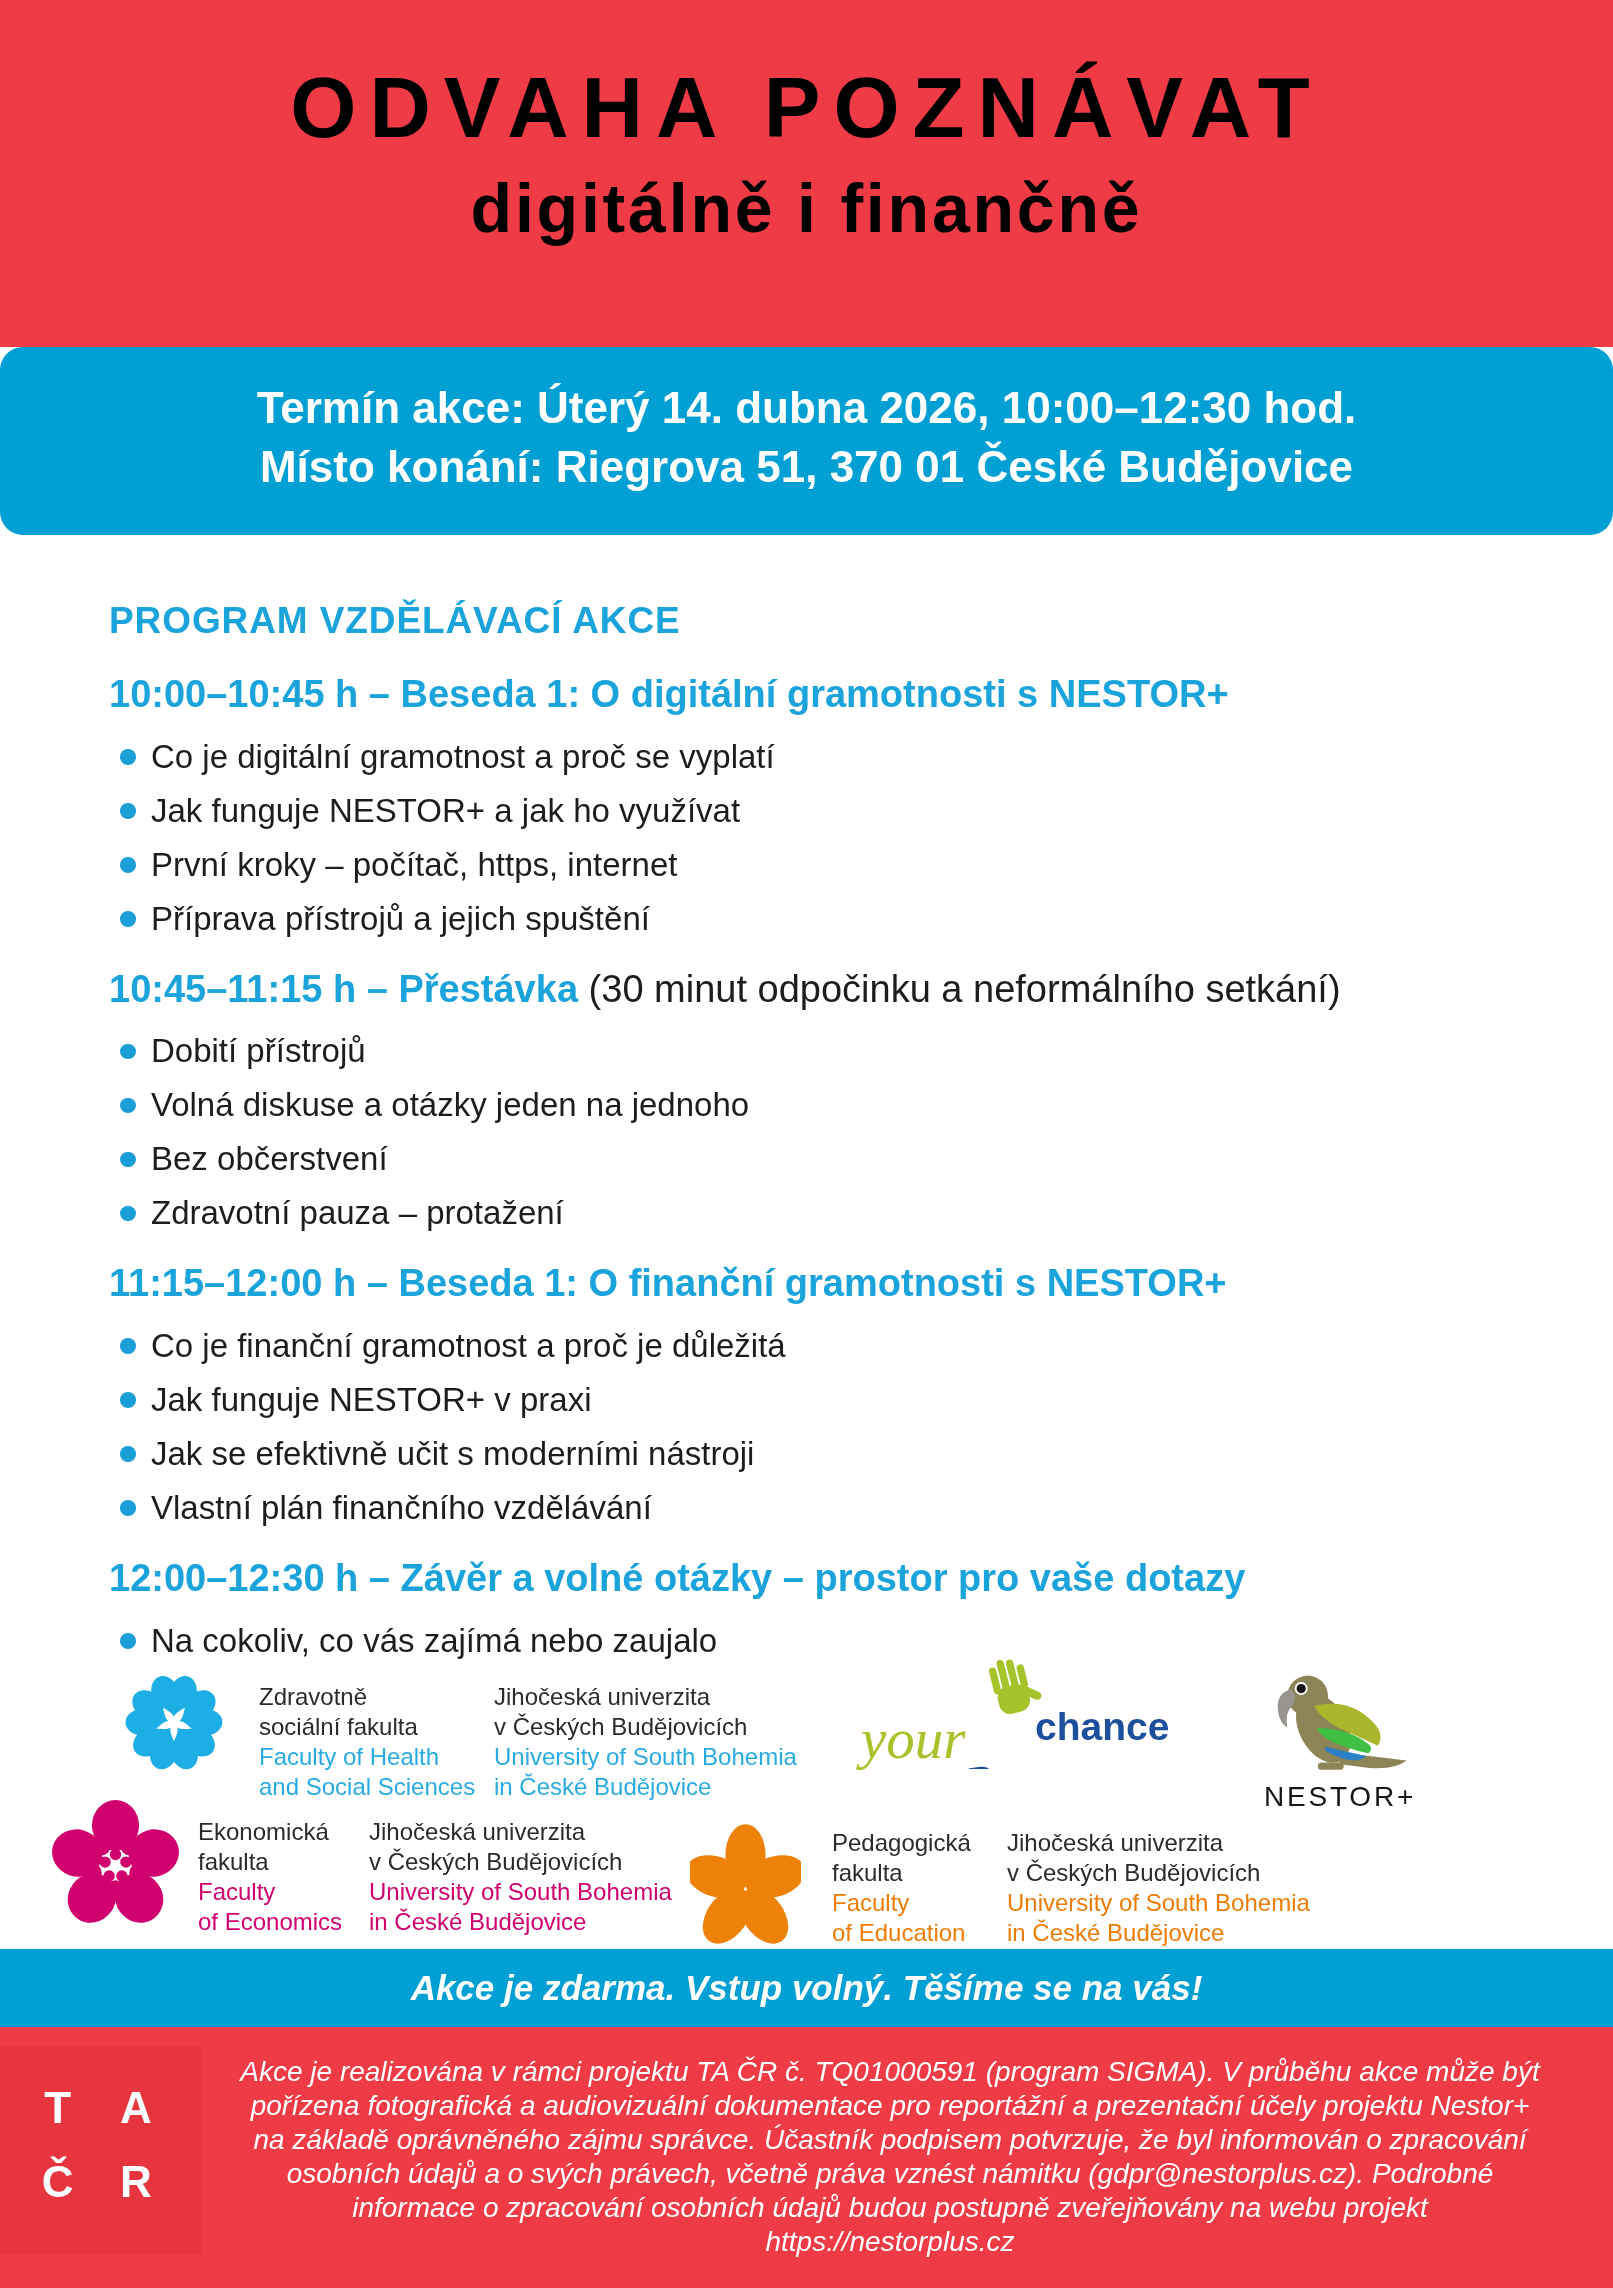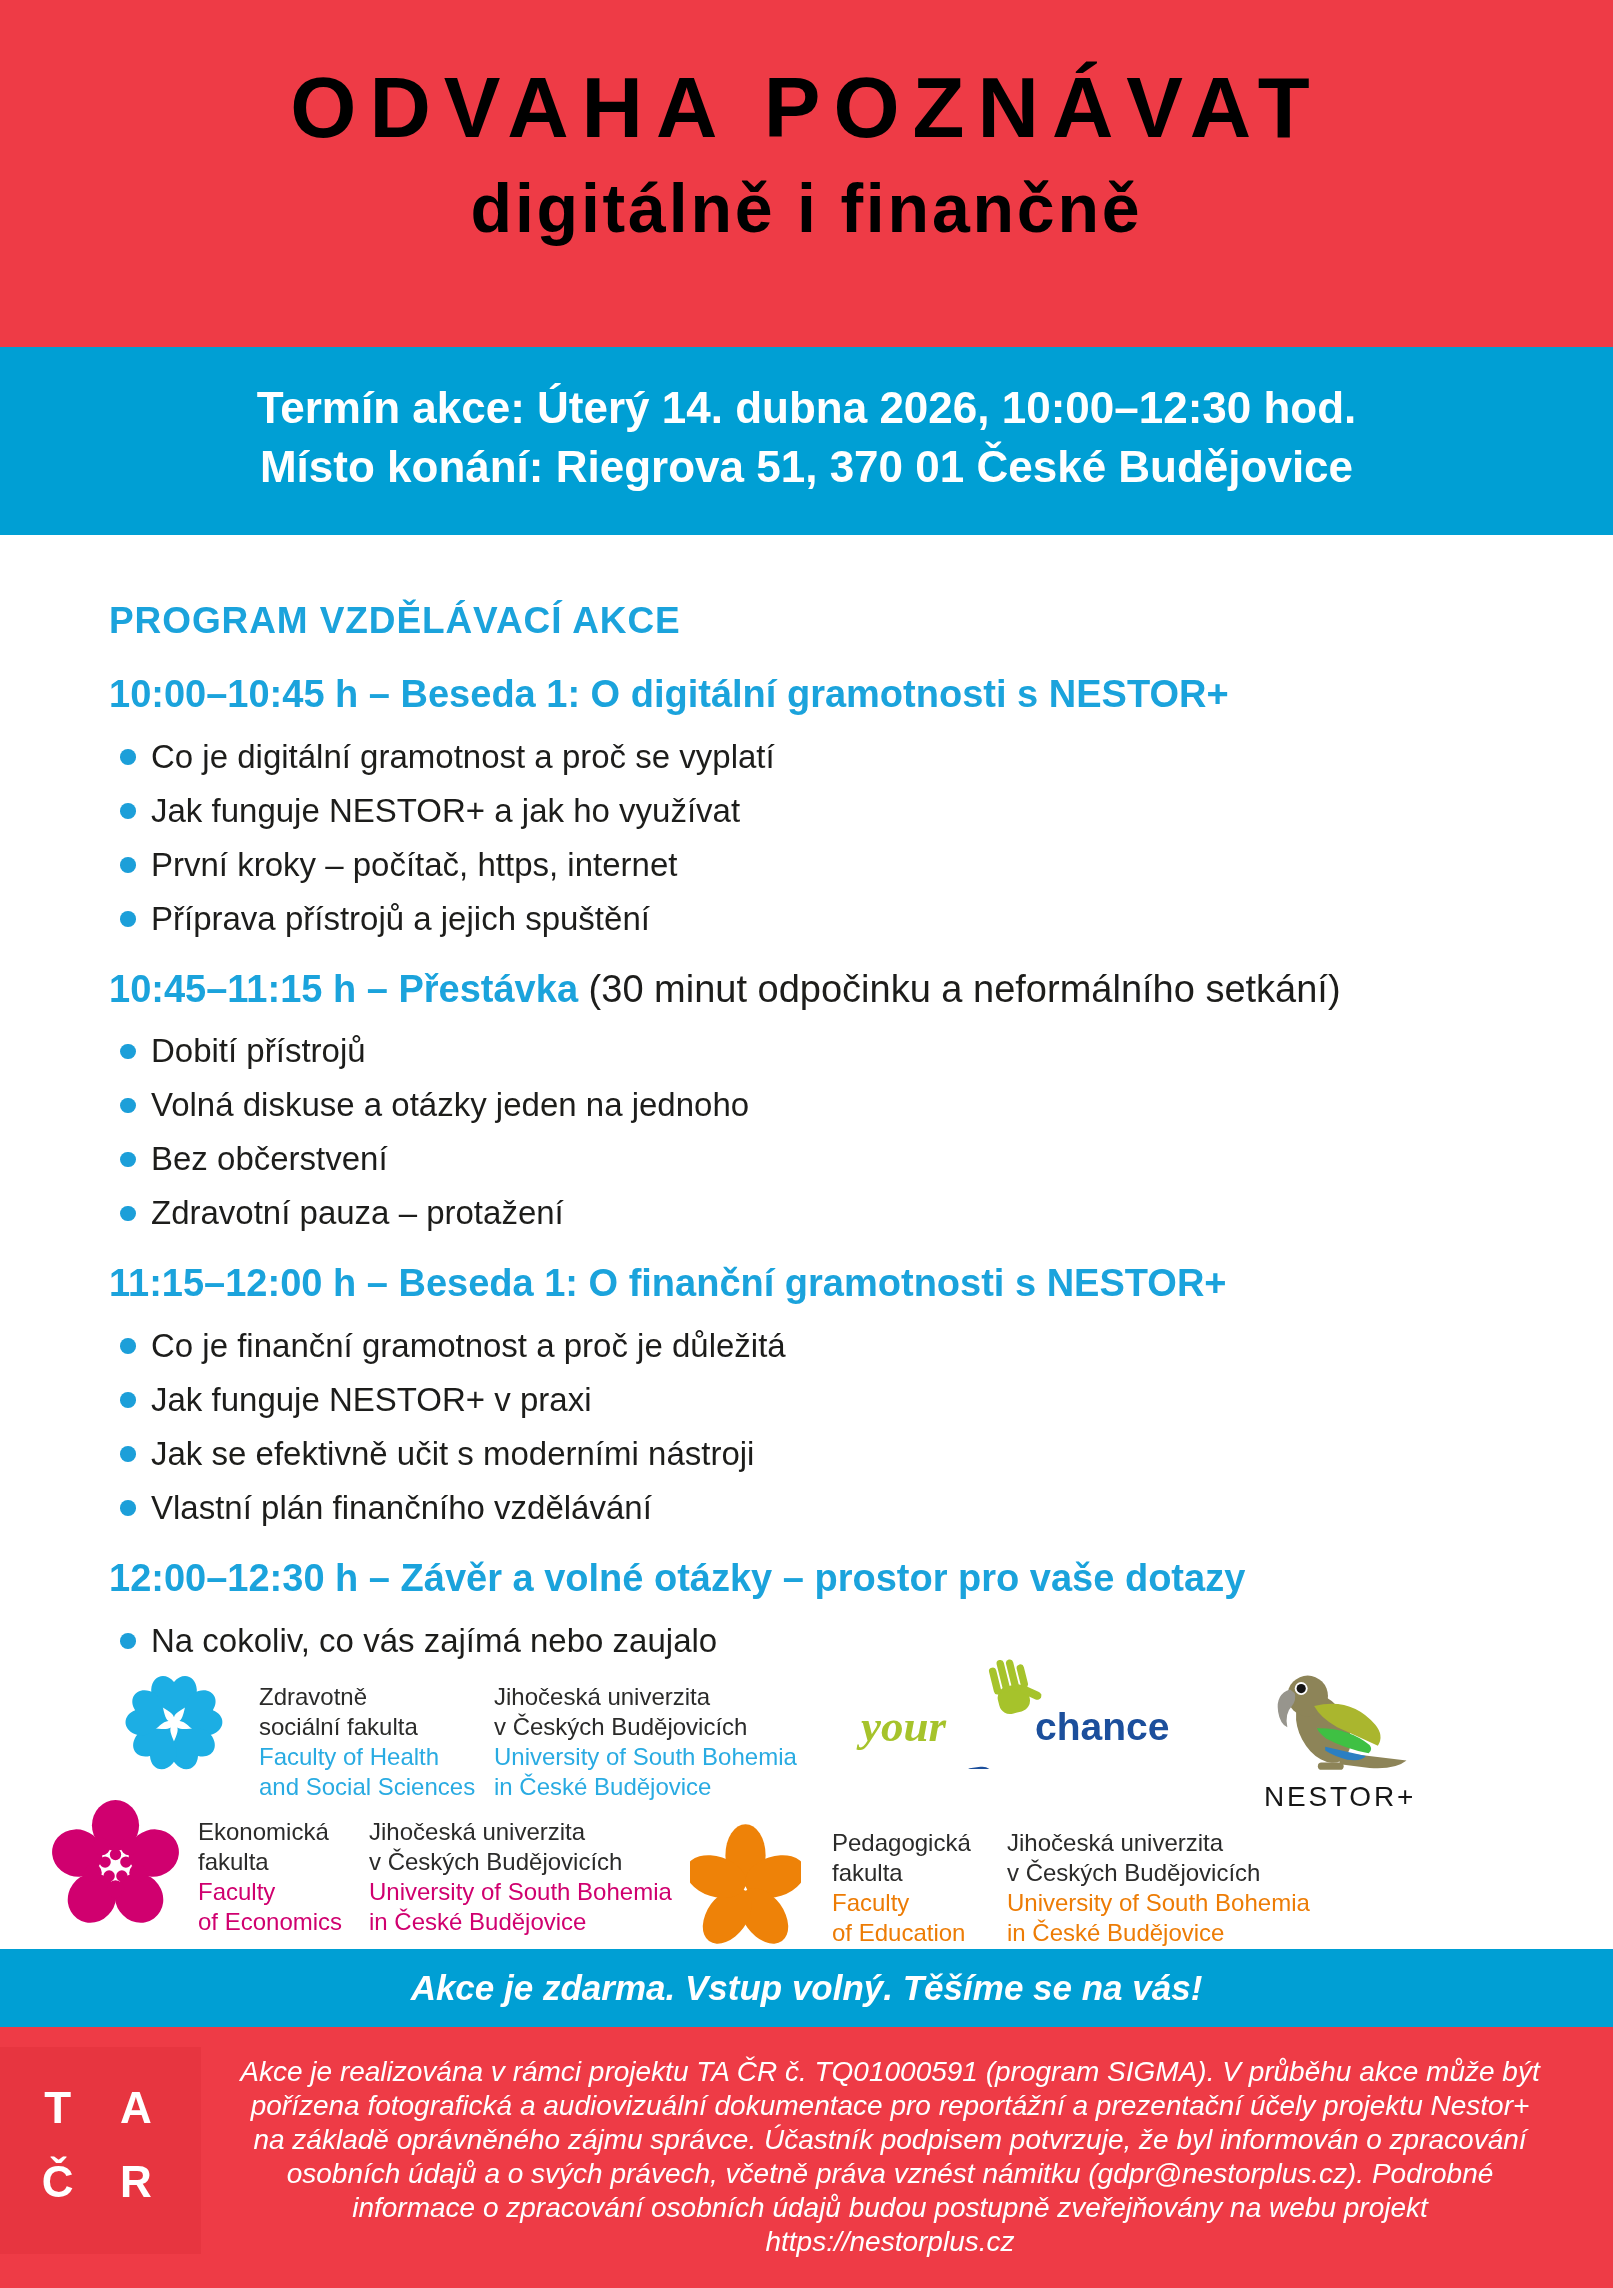--- a/index.html
+++ b/index.html
@@ -13,21 +13,21 @@
     position:relative;width:1613px;height:2289px;background:#fff;
     font-family:"Liberation Sans",sans-serif;color:var(--ink);overflow:hidden;
   }
   
   .hdr{position:absolute;left:0;top:0;width:100%;height:347px;background:var(--red);
        color:#000000;text-align:center;}
   .hdr .title{padding-top:65px;font-size:85px;font-weight:800;letter-spacing:13px;line-height:1;}
   .hdr .subtitle{margin-top:24px;font-size:68px;font-weight:800;letter-spacing:2.8px;line-height:1;}
   
   .band-top{position:absolute;left:0;top:347px;width:100%;height:188px;background:var(--blue);
-            color:#fff;text-align:center;box-sizing:border-box;padding-top:31px;}
+            color:#fff;text-align:center;box-sizing:border-box;padding-top:31px;border-radius:23px;}
   .band-top p{margin:0;font-size:44px;line-height:59px;font-weight:600;}
   .band-top .lbl{font-weight:800;}
   
   .program{position:absolute;left:0;top:535px;width:100%;box-sizing:border-box;
            padding:65px 37px 0 109px;}
   .prog-heading{margin:0 0 31px 0;font-size:37px;font-weight:800;color:var(--hblue);letter-spacing:0.9px;}
   .sec-heading{margin:22px 0 13px 0;font-size:38px;font-weight:600;color:var(--hblue);line-height:1.15;}
   .sec-heading .note{color:var(--ink);font-weight:500;}
   .program ul{list-style:none;margin:0;padding:0;}
   .program li{position:relative;padding-left:42px;font-size:33px;font-weight:500;line-height:54px;}
@@ -36,22 +36,22 @@
   
   .logos{position:absolute;left:0;top:1643px;width:100%;height:306px;}
   .logos .abs{position:absolute;}
   .logo-col{position:absolute;font-size:24px;line-height:30px;font-weight:500;color:#2b2b2a;white-space:nowrap;}
   .logo-col .en{display:block;}
   .zsf-flower{left:117px;top:16.6px;}
   .zsf-fac{left:259px;top:39px;}
   .zsf-uni{left:494px;top:39px;}
   .zsf-en{color:#29abe2;}
   .yc{left:861px;top:20px;width:314px;height:109px;position:absolute;}
-  .yc .your{position:absolute;left:0;top:41px;font-family:"Liberation Serif",serif;font-style:italic;
-            font-weight:700;font-size:45px;color:#a6c32b;line-height:1;}
+  .yc .your{position:absolute;left:0;top:47px;font-family:"Liberation Serif",serif;font-style:italic;
+            font-weight:400;font-size:57px;color:#a6c32b;line-height:1;}
   .yc .hands{position:absolute;left:92px;top:-5.5px;}
   .yc .chance{position:absolute;left:174px;top:44px;font-size:39px;font-weight:800;color:#1c4f9c;line-height:1;}
   .nestor-bird{left:1266px;top:28px;}
   .nestor-caption{position:absolute;left:1264px;top:138px;width:148px;text-align:center;
                   font-size:28px;font-weight:400;letter-spacing:2.8px;color:#161616;}
   .row2-fs{font-size:24px;line-height:30px;}
   .ef-flower{left:50px;top:157px;}
   .ef-fac{left:198px;top:174px;}
   .ef-uni{left:369px;top:174px;}
   .ef-en{color:#d0006f;}

